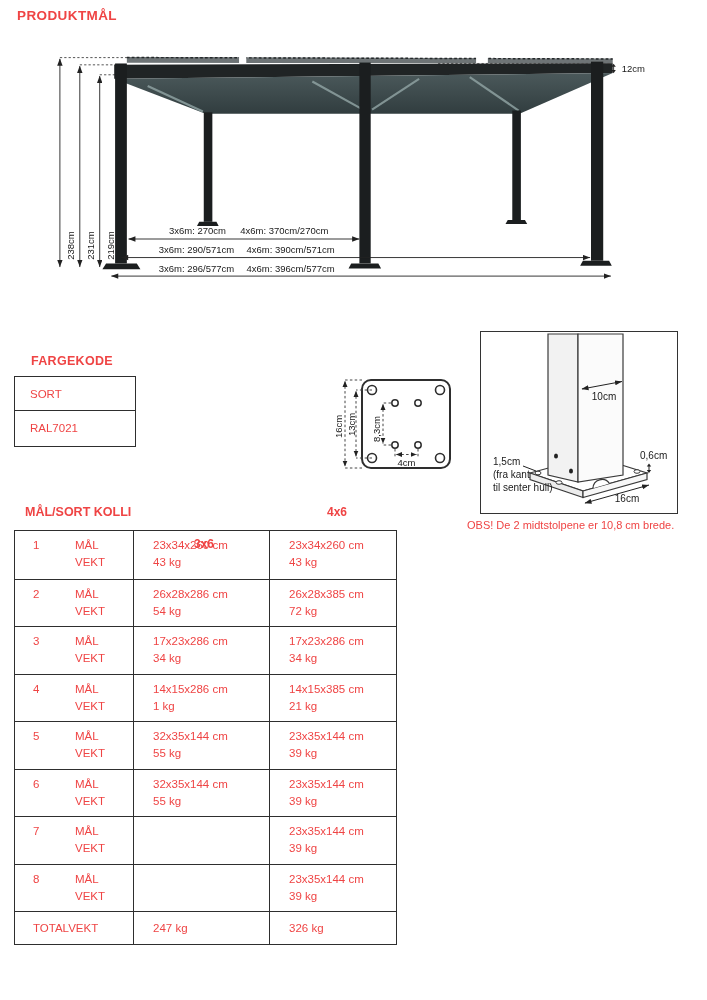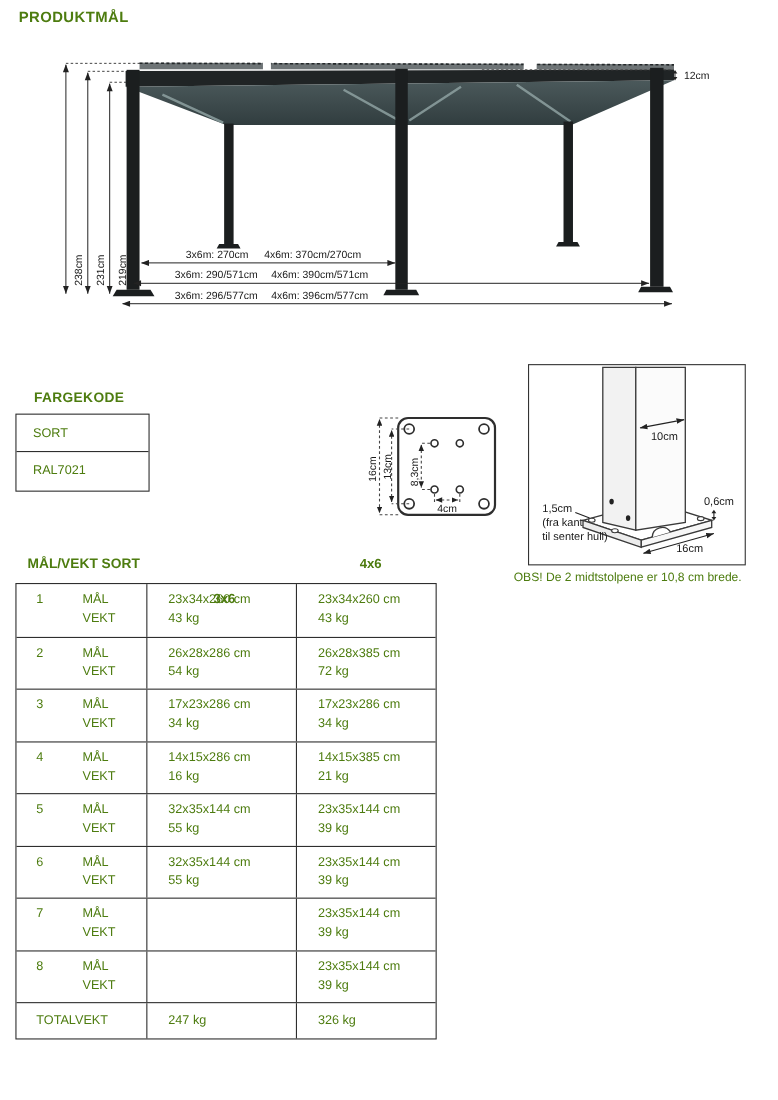--- a/index.html
+++ b/index.html
@@ -1,17 +1,17 @@
 <!DOCTYPE html>
 <html><head>
 <meta charset="utf-8">
 <style>
   html,body{margin:0;padding:0;background:#fff;}
   .page{position:relative;width:707px;height:1000px;background:#fff;overflow:hidden;
-        font-family:"Liberation Sans",sans-serif;color:#4d7c0f;}
+        font-family:"Liberation Sans",sans-serif;color:#ef4444;}
   .abs{position:absolute;}
   .title{left:17px;top:8px;font-size:13.5px;font-weight:bold;letter-spacing:.4px;}
   svg text{font-family:"Liberation Sans",sans-serif;fill:#191919;}
   svg text.dim{font-size:10.5px;}
   svg text.dimsm{font-size:10px;}
   svg text.dimxs{font-size:9.5px;}
   .dl{stroke:#444;stroke-width:1;stroke-dasharray:2.5 2.3;fill:none;}
   .arr{stroke:#222;stroke-width:1;fill:none;}
   
   .fk-head{left:31px;top:354px;font-size:12.5px;font-weight:bold;letter-spacing:.3px;}
@@ -227,21 +227,21 @@
       </g>
 
       <g>
         <line class="arr" x1="104" y1="171" x2="168" y2="153" marker-start="url(#cS)" marker-end="url(#cE)"></line>
         <text class="dimsm" x="146" y="170" text-anchor="middle">16cm</text>
       </g>
     </svg>
   </div>
   <div class="abs obs-note">OBS! De 2 midtstolpene er 10,8 cm brede.</div>
 
-  <div class="abs k-head">MÅL/VEKT SORT</div>
+  <div class="abs k-head">MÅL/SORT KOLLI</div>
   <div class="abs k-col" style="left:179px;margin-top:32px;">3x6</div>
   <div class="abs k-col" style="left:312px;">4x6</div>
 
   <div class="abs ktable">
 
     <div class="krow">
       <div class="kc1">
           <span class="knum kline">1</span>
         <span>
             <div class="kline">MÅL</div>
@@ -297,21 +297,21 @@
     <div class="krow">
       <div class="kc1">
           <span class="knum kline">4</span>
         <span>
             <div class="kline">MÅL</div>
               <div class="kline">VEKT</div>
           </span>
         </div>
       <div class="kc2">
           <div class="kline">14x15x286 cm</div>
-                       <div class="kline">16 kg</div>
+                       <div class="kline">1 kg</div>
         </div>
       <div class="kc3">
           <div class="kline">14x15x385 cm</div>
                        <div class="kline">21 kg</div>
         </div>
     </div>
 
     <div class="krow">
       <div class="kc1">
           <span class="knum kline">5</span>

